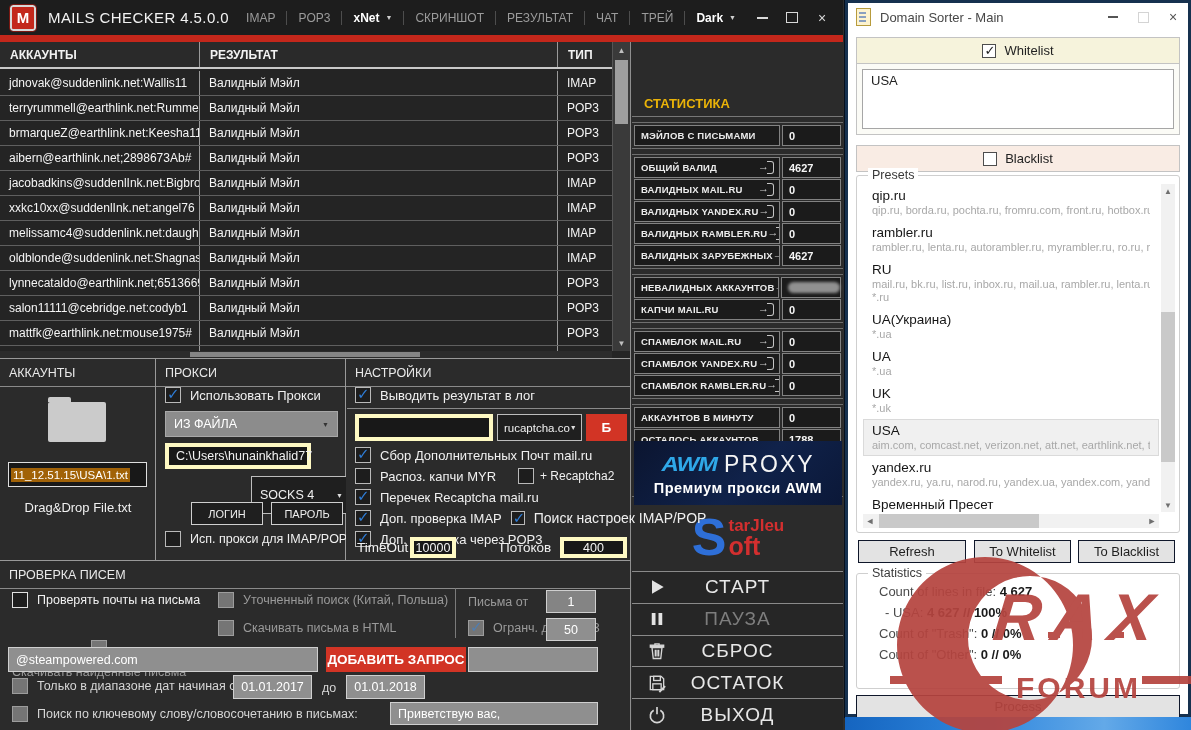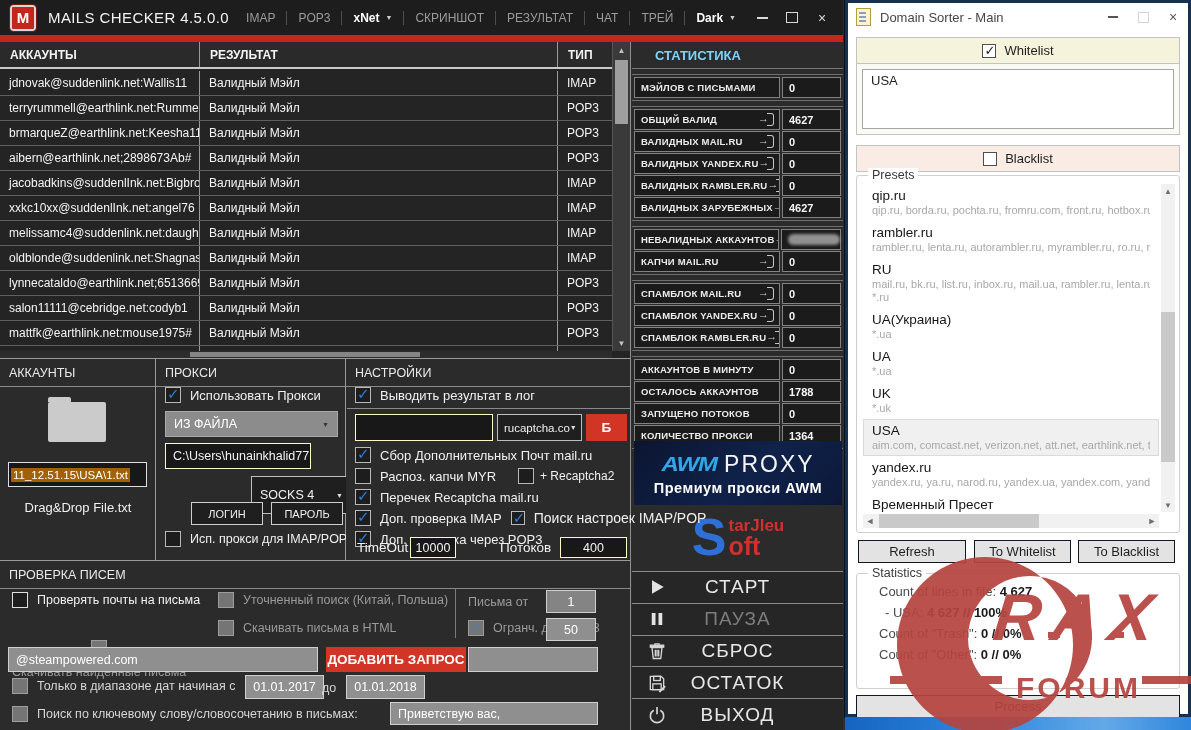--- a/index.html
+++ b/index.html
@@ -35,21 +35,21 @@
   .c-res{width:358px;border-right:1px solid #9a9a9a;}
   .c-typ{width:54px;}
   #vscroll{position:absolute;right:0;top:0;width:18px;height:309px;background:#3a3a3a;border-left:1px solid #555;box-sizing:border-box;}
   #vscroll .sarr{position:absolute;left:0;width:100%;height:16px;display:flex;align-items:center;justify-content:center;color:#c0c0c0;font-size:8px;}
   #vthumb{position:absolute;left:2px;top:18px;width:13px;height:64px;background:#9e9e9e;}
   #hscroll{position:absolute;left:0;bottom:0px;width:612px;height:7px;background:#2c2c2c;}
   #hthumb{position:absolute;left:190px;top:1px;width:230px;height:5px;background:#858585;}
 
   
   #stats{left:632px;top:42px;width:211px;height:398px;}
-  #stats-title{font-size:13px;font-weight:bold;color:#7dd3fc;padding:6px 0 5px 23px;border-bottom:1px solid #777;}
+  #stats-title{font-size:13px;font-weight:bold;color:#eab308;padding:6px 0 5px 12px;border-bottom:1px solid #777;margin-top:48px;}
   .sgroup{margin-top:5px;border-top:1px solid #6e6e6e;border-bottom:1px solid #6e6e6e;padding:1px 0;}
   .srow{display:flex;height:21px;margin:1px 2px;}
   .slabel{width:146px;background:#1b1b1b;border:1px solid #828282;box-sizing:border-box;color:#ececec;
           font-size:9.5px;font-weight:bold;display:flex;align-items:center;padding:0 4px 0 6px;letter-spacing:.2px;white-space:nowrap;overflow:hidden;}
   .sval{flex:1;margin-left:2px;background:#1b1b1b;border:1px solid #828282;box-sizing:border-box;color:#f5f5f5;
         font-size:11px;font-weight:bold;display:flex;align-items:center;padding-left:6px;}
   .exp{margin-left:auto;position:relative;width:17px;height:13px;flex:none;}
   .exp::before{content:"\2192";position:absolute;left:0;top:-1px;font-size:11px;color:#cfcfcf;font-weight:normal;}
   .exp::after{content:"";position:absolute;right:1px;top:0;width:6px;height:11px;border:1px solid #c4c4c4;border-left:none;border-radius:0 3px 3px 0;}
   .smudge{width:52px;height:11px;background:#909090;border-radius:6px;filter:blur(1.5px);}
@@ -95,21 +95,21 @@
   .cb.sm{width:14px;height:14px;}
   .cbrow{display:flex;align-items:center;gap:9px;position:absolute;}
   .cbl{font-size:13px;color:#f0f0f0;white-space:nowrap;}
   .cbl.dim{color:#9a9a9a;}
   .cbl.mid{color:#d6d6d6;}
 
   .dd{display:flex;align-items:center;box-sizing:border-box;padding:0 8px;justify-content:space-between;}
   .dd .arr{font-size:7px;}
   .dd.graydd{background:#8c8c8c;border:1px solid #a8a8a8;color:#fff;font-size:12.5px;}
   .dd.darkdd{background:#1f1f1f;border:1px solid #bdbdbd;color:#f0f0f0;font-size:12.5px;}
-  .dinput{background:#181818;border:1px solid #fef9c3;box-sizing:border-box;color:#f2f2f2;font-size:12.5px;display:flex;align-items:center;padding:0 7px;}
+  .dinput{background:#181818;border:4px solid #fef9c3;box-sizing:border-box;color:#f2f2f2;font-size:12.5px;display:flex;align-items:center;padding:0 7px;}
   .ginput{background:#8f8f8f;border:1px solid #cfcfcf;box-sizing:border-box;color:#fff;font-size:12.5px;display:flex;align-items:center;padding:0 7px;}
   .ginput.ctr{justify-content:center;padding:0;}
   .dbtn{background:#1f1f1f;border:1px solid #cfcfcf;box-sizing:border-box;color:#ededed;font-size:11px;display:flex;align-items:center;justify-content:center;}
   .vline{position:absolute;width:1px;background:#8a8a8a;}
 
   
   #p-mail{left:0;top:560px;width:631px;height:170px;border-right:1px solid #8f8f8f;}
   #redbtn{background:#d23425;color:#fff;font-weight:bold;font-size:13.5px;display:flex;align-items:center;justify-content:center;letter-spacing:.3px;}
 
   
@@ -552,21 +552,21 @@
     <span class="cbl dim" style="font-size:12.5px;">Огранч. для POP3</span>
   </div>
   <div class="abs ginput ctr" style="left:546px;top:618px;width:50px;height:23px;">50</div>
   <div class="abs ginput" style="left:8px;top:647px;width:310px;height:25px;">@steampowered.com</div>
   <div class="abs" id="redbtn2" style="left:326px;top:647px;width:140px;height:25px;;background:#d23425;color:#fff;font-weight:bold;font-size:13.5px;display:flex;align-items:center;justify-content:center;">ДОБАВИТЬ ЗАПРОС</div>
   <div class="abs ginput" style="left:468px;top:647px;width:130px;height:25px;"></div>
   <div class="cbrow" style="left:12px;top:678px;">
     <span class="cb gray"></span>
     <span class="cbl mid" style="font-size:12.5px;">Только в диапазоне дат начиная с</span>
   </div>
-  <div class="abs ginput ctr" style="left:233px;top:675px;width:79px;height:24px;margin-left:12px;">01.01.2017</div>
+  <div class="abs ginput ctr" style="left:233px;top:675px;width:79px;height:24px;">01.01.2017</div>
   <div class="abs cbl mid" style="left:322px;top:681px;font-size:12.5px;">до</div>
   <div class="abs ginput ctr" style="left:346px;top:675px;width:79px;height:24px;">01.01.2018</div>
   <div class="cbrow" style="left:12px;top:706px;">
     <span class="cb gray"></span>
     <span class="cbl mid" style="font-size:12.5px;">Поиск по ключевому слову/словосочетанию в письмах:</span>
   </div>
   <div class="abs ginput" style="left:390px;top:702px;width:208px;height:23px;">Приветствую вас,</div>
 </div>
 
 <div id="dsw" class="abs">

